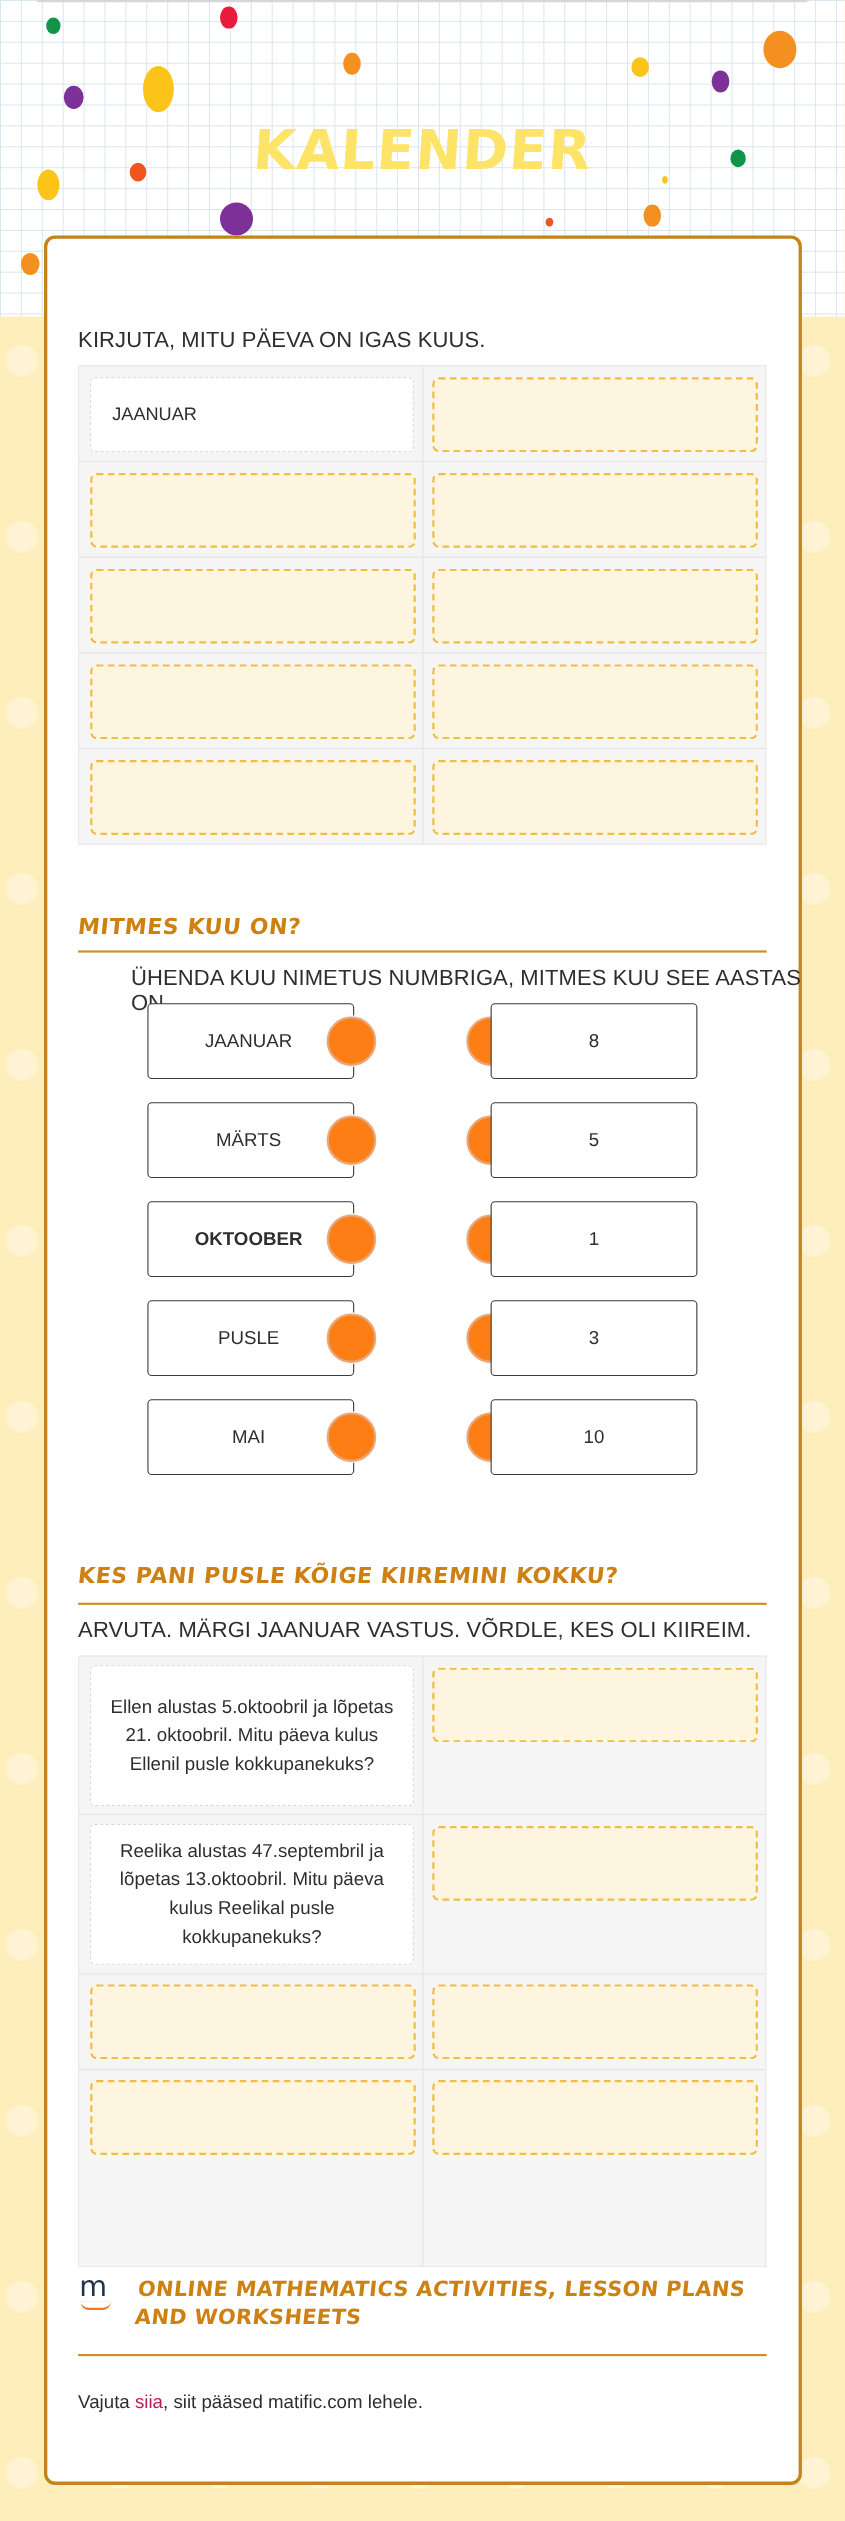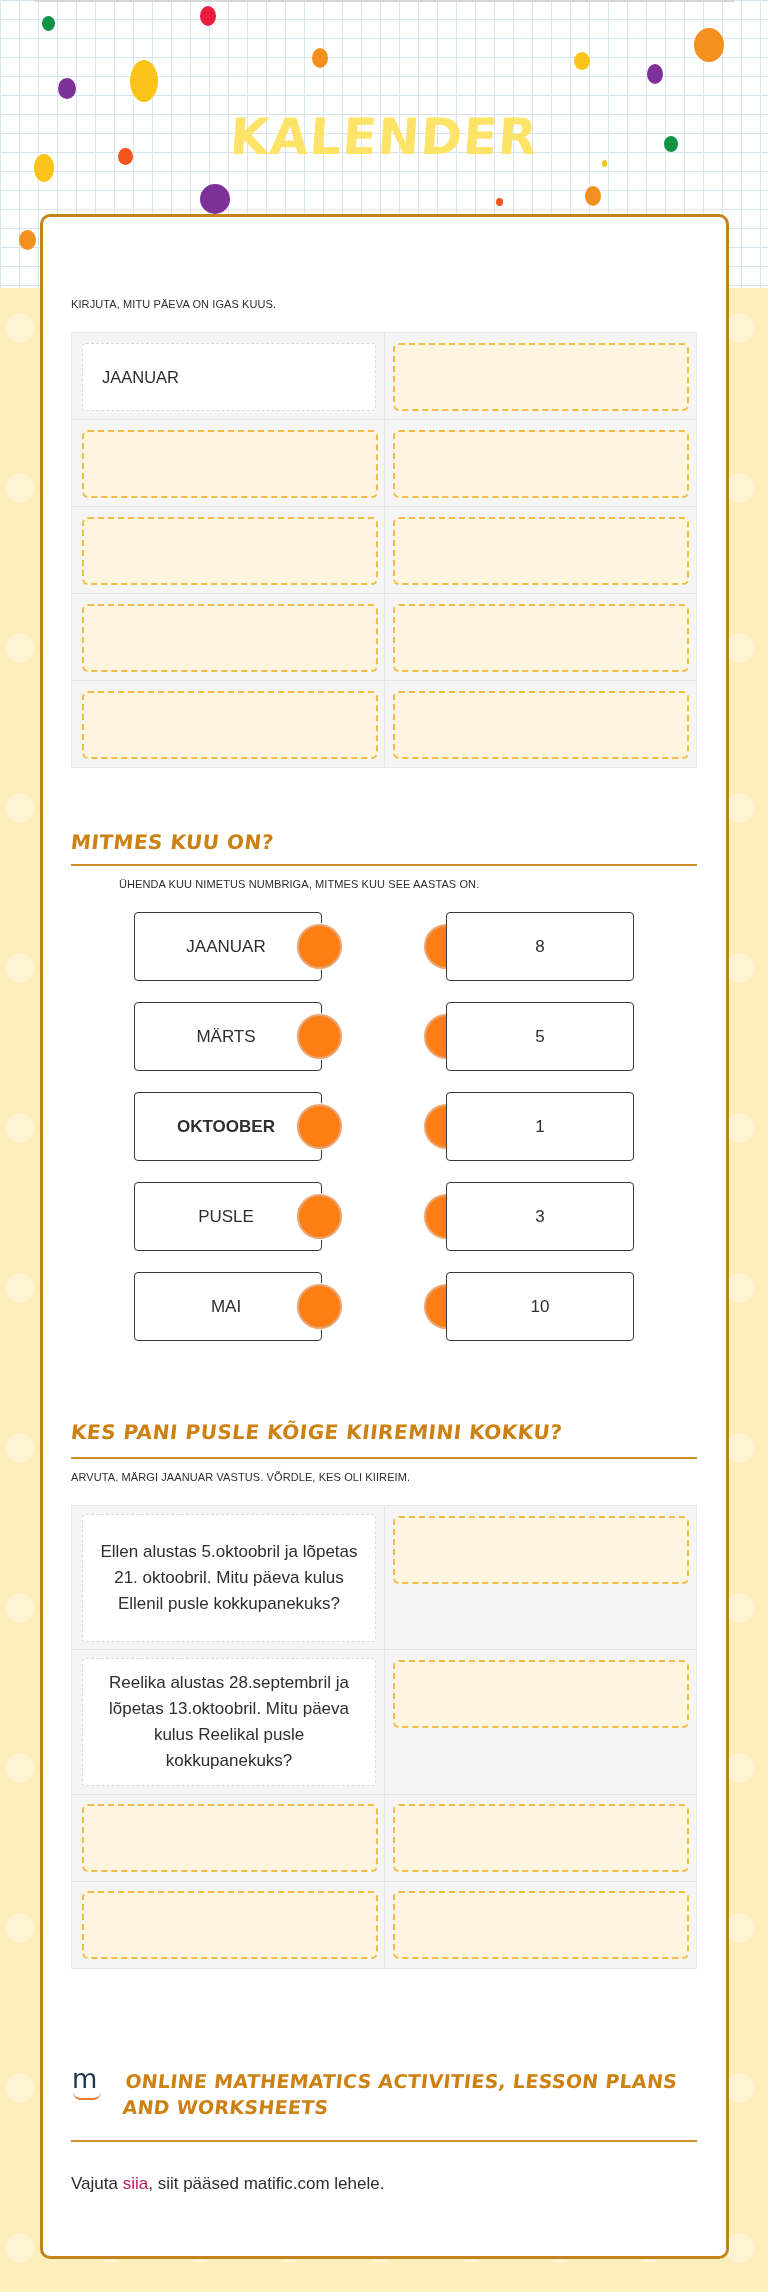--- a/index.html
+++ b/index.html
@@ -32,21 +32,21 @@
     .title {
       position: absolute; left: 0; width: 768px; top: 108px; text-align: center;
       font-family: "DejaVu Sans", sans-serif; font-weight: bold; font-size: 50px;
       letter-spacing: 1px; color: #fde468; transform: skewX(-4deg);
     }
     .card {
       position: absolute; left: 40px; top: 214px; width: 689px; height: 2045px;
       background: #ffffff; border: 3px solid #c2841b; border-radius: 10px;
     }
     .instr {
-      position: absolute; left: 71px; font-size: 11px; color: #2e2e2e; letter-spacing: 0.1px;
+      position: absolute; left: 71px; font-size: 20px; color: #2e2e2e; letter-spacing: 0.1px;
     }
     .sec-head {
       position: absolute; left: 71px; font-family: "DejaVu Sans", sans-serif; font-weight: bold;
       font-size: 20px; color: #cc8112; transform: skewX(-6deg); letter-spacing: 0.5px;
     }
     .rule { position: absolute; left: 71px; width: 626px; height: 1.5px; background: #d08f2a; }
     .table {
       position: absolute; left: 71px; width: 626px; background: #f5f5f6;
       border: 1px solid #e8e8ea;
     }
@@ -194,31 +194,31 @@
 <div class="dot" style="left:297px;top:1284px;"></div>
 <div class="dot" style="left:424px;top:1284px;"></div>
 <div class="match-box right" style="top:1272px;">
     <span>10</span>
   </div>
 
 <div class="sec-head" style="top:1420px;">KES PANI PUSLE KÕIGE KIIREMINI KOKKU?</div>
 <div class="rule" style="top:1457px;"></div>
 <div class="instr" style="top:1471px;">ARVUTA. MÄRGI JAANUAR VASTUS. VÕRDLE, KES OLI KIIREIM.</div>
 
-<div class="table" style="top:1505px;height:464px;">
+<div class="table" style="top:1505px;height:556px;">
   <div class="tcol-div"></div>
   <div class="trow" style="top:0;height:144px;">
     <div class="cell-given center-text" style="top:8px;height:128px;">
       <span>Ellen alustas 5.oktoobril ja lõpetas 21. oktoobril. Mitu päeva kulus Ellenil pusle kokkupanekuks?</span>
     </div>
     <div class="drop r" style="top:10px;"></div>
   </div>
   <div class="trow" style="top:144px;height:145px;">
     <div class="cell-given center-text" style="top:8px;height:128px;">
-      <span>Reelika alustas 28.septembril ja lõpetas 13.oktoobril. Mitu päeva kulus Reelikal pusle kokkupanekuks?</span>
+      <span>Reelika alustas 47.septembril ja lõpetas 13.oktoobril. Mitu päeva kulus Reelikal pusle kokkupanekuks?</span>
     </div>
     <div class="drop r" style="top:10px;"></div>
   </div>
   <div class="trow" style="top:289px;height:87px;">
     <div class="drop l" style="top:9px;"></div>
     <div class="drop r" style="top:9px;"></div>
   </div>
   <div class="trow" style="top:376px;height:87px;border-bottom:none;">
     <div class="drop l" style="top:9px;"></div>
     <div class="drop r" style="top:9px;"></div>

